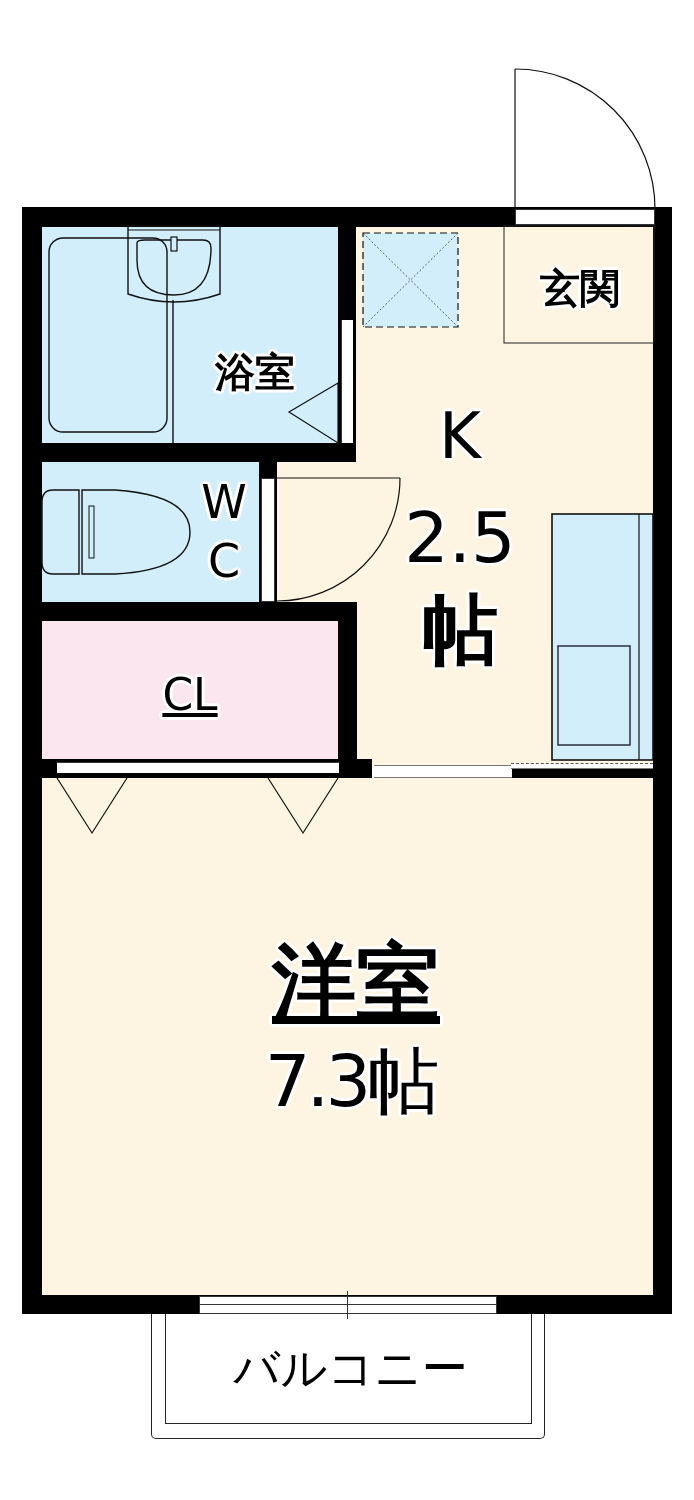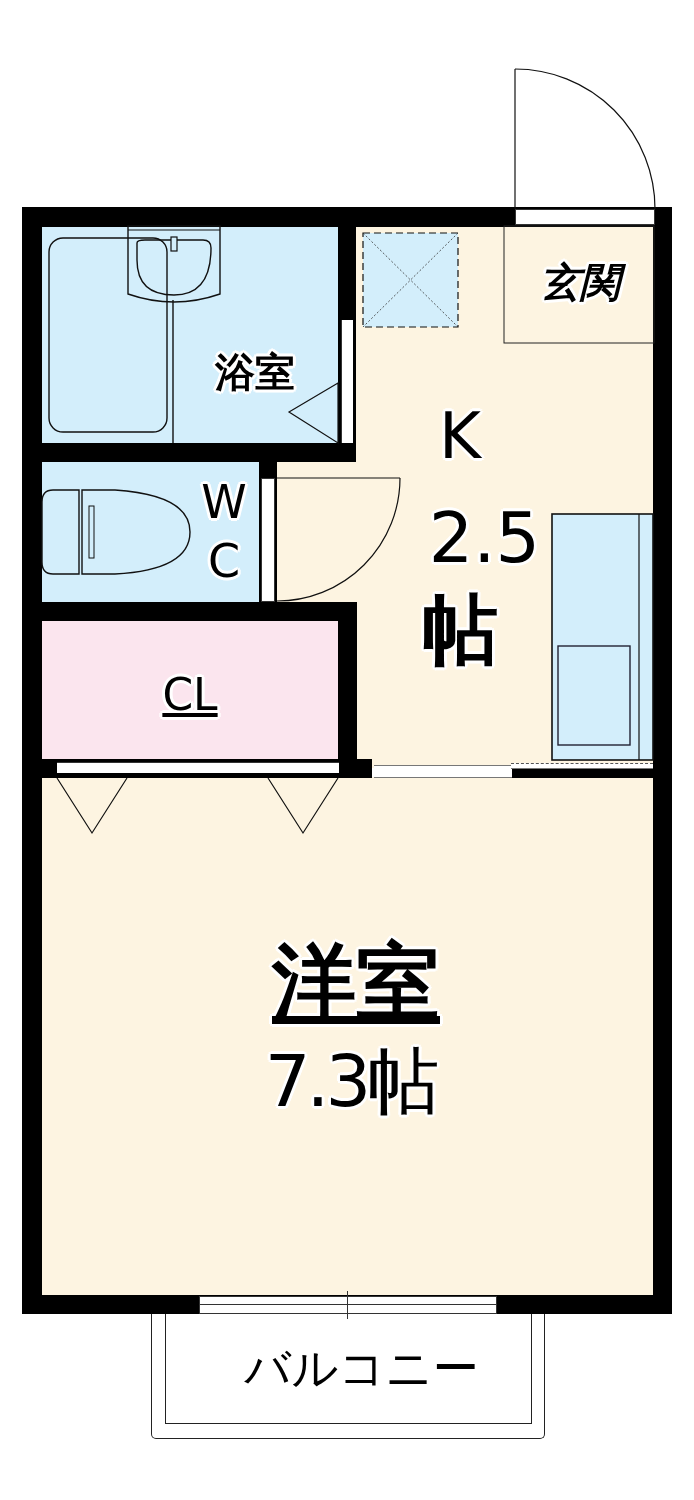--- a/index.html
+++ b/index.html
@@ -112,27 +112,27 @@
   </g>
 
   <g>
     <polyline points="57,778 92,833 127,778" fill="none" stroke="#111" stroke-width="1.2"></polyline>
     <polyline points="268,778 303,833 338,778" fill="none" stroke="#111" stroke-width="1.2"></polyline>
   </g>
 </svg>
 
 <div class="label" style="left:190px;top:312px;width:130px;font-size:40px;margin-top:40px;">浴室</div>
 
-<div class="label" style="left:508px;top:262px;width:144px;font-size:40px;font-style:italic;">玄関</div>
+<div class="label" style="left:508px;top:268px;width:144px;font-size:40px;">玄関</div>
 
 <div class="label" style="left:400px;top:404px;width:120px;font-size:64px;font-weight:normal;">K</div>
-<div class="label" style="left:380px;top:503px;width:160px;font-size:70px;font-weight:normal;text-align:right;">2.5</div>
+<div class="label" style="left:380px;top:503px;width:160px;font-size:70px;font-weight:normal;">2.5</div>
 <div class="label" style="left:400px;top:592px;width:120px;font-size:76px;">帖</div>
 
 <div class="label" style="left:196px;top:479px;width:56px;font-size:46px;font-weight:normal;">W</div>
 <div class="label" style="left:196px;top:538px;width:56px;font-size:46px;font-weight:normal;">C</div>
 
 <div class="label" style="left:130px;top:673px;width:120px;font-size:44px;font-weight:normal;text-decoration:underline;">CL</div>
 
 <div class="label" style="left:236px;top:940px;width:240px;font-size:84px;text-decoration:underline;">洋室</div>
 <div class="label" style="left:210px;top:1045px;width:280px;font-size:72px;font-weight:normal;letter-spacing:-4px;">7.3帖</div>
 
-<div class="label plain" style="left:178px;top:1345px;width:367px;font-size:46px;">バルコニー</div>
+<div class="label plain" style="left:167px;top:1345px;width:367px;font-size:46px;">バルコニー</div>
 
 </body></html>

